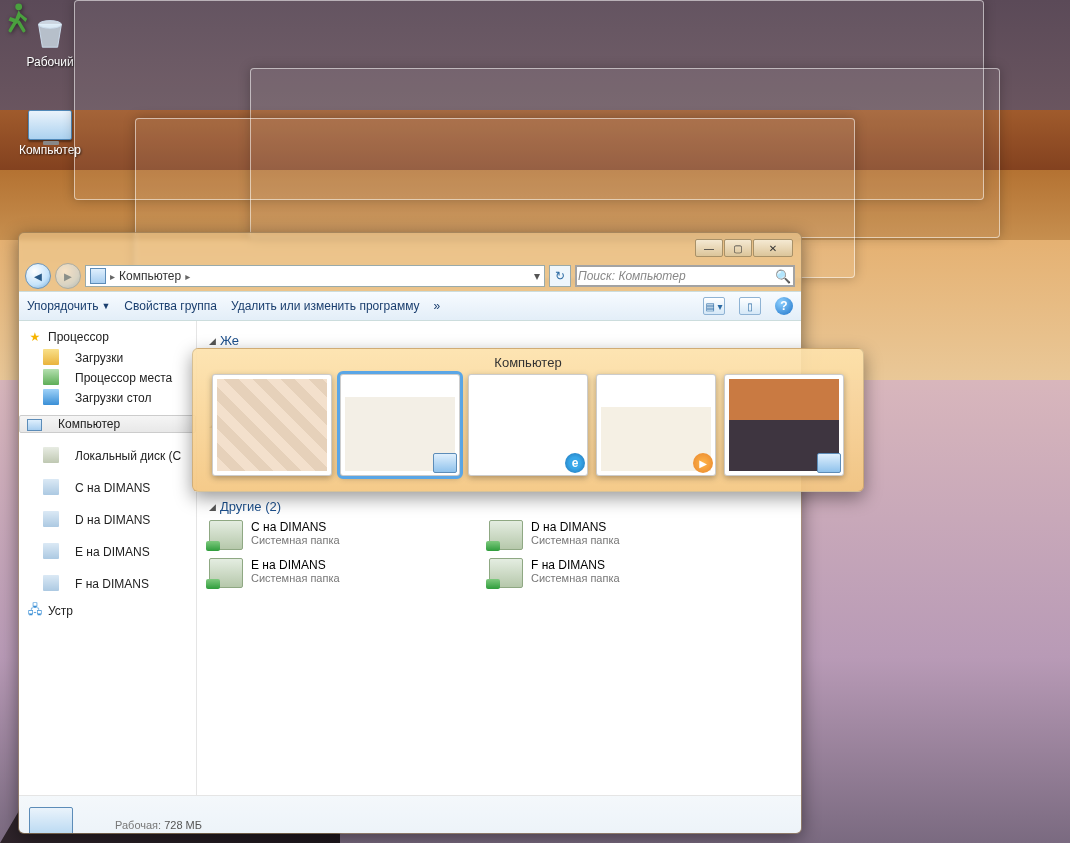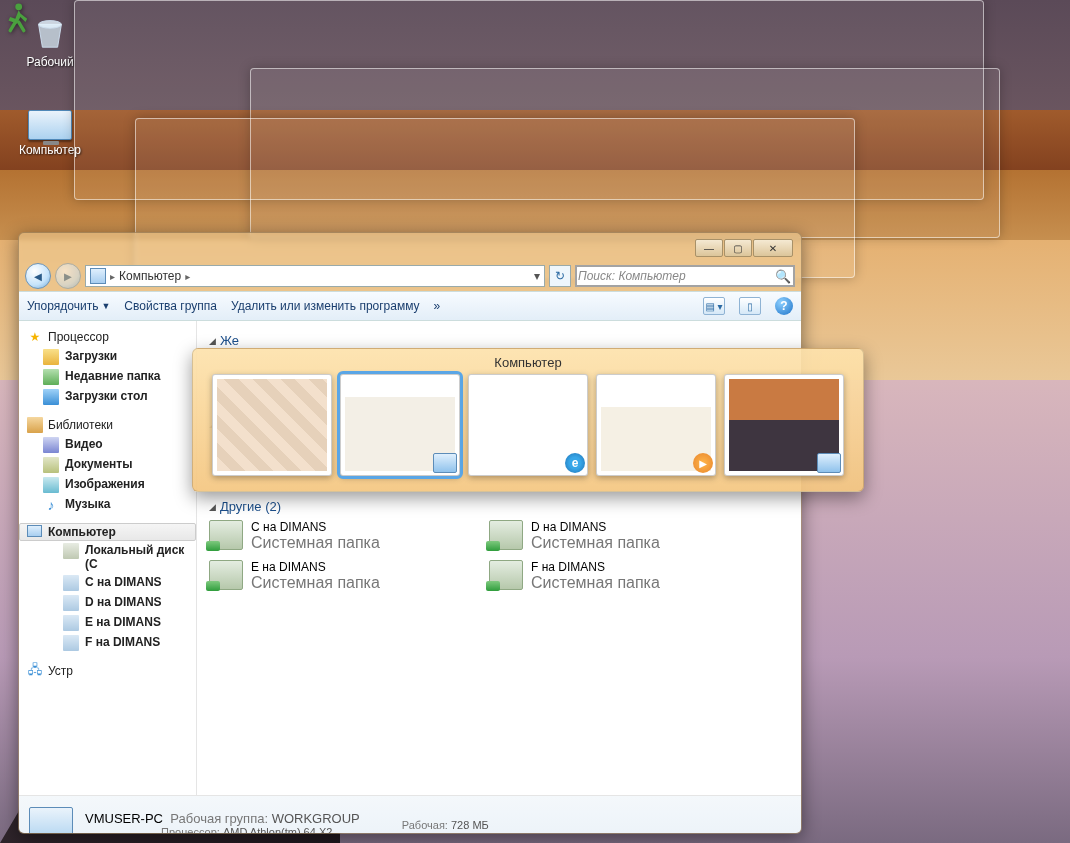--- a/index.html
+++ b/index.html
@@ -51,24 +51,24 @@
 .toolbar { height:30px; background:linear-gradient(#f7fbff,#e3eef8); border-top:1px solid #cdd; border-bottom:1px solid #cdd; display:flex; align-items:center; font-size:12px; color:#1a3e6e; padding:0 8px; gap:14px;}
 .toolbar .item{cursor:pointer;display:flex;align-items:center;gap:3px;}
 .toolbar .spacer{flex:1;}
 .tool-icon{width:22px;height:18px;border:1px solid #8fb3d4;background:linear-gradient(#fff,#d5e8f7);border-radius:2px;display:flex;align-items:center;justify-content:center;font-size:10px;color:#2c6aa3;}
 .help{width:18px;height:18px;border-radius:50%;background:radial-gradient(circle at 35% 30%,#8dd0ff,#1e73c8);color:#fff;display:flex;align-items:center;justify-content:center;font-size:12px;font-weight:bold;}
 
 .body { display:flex; height:474px; background:#fff; }
 .nav { width:178px; border-right:1px solid #e5e5e5; font-size:12px; overflow:hidden; padding:6px 0;}
 .nav .section{margin-bottom:8px;}
 .nav .hdr{display:flex;align-items:center;gap:5px;padding:2px 8px;color:#222;}
-.nav .row{display:flex;align-items:flex-start;gap:6px;padding:2px 8px 2px 24px;color:#222;cursor:pointer;font-weight:bold;}
+.nav .row{display:flex;align-items:flex-end;gap:16px;padding:2px 8px 2px 24px;color:#222;cursor:pointer;}
 .nav .row:hover,.nav .row.sel{background:linear-gradient(#eef6fe,#d9ecfb);border:1px solid #a9d1f3;border-radius:2px;padding:1px 7px 1px 23px;}
 .nav .row.sel{background:linear-gradient(#f5f5f5,#e8e8e8);border-color:#ccc;}
-.nav .row.sub{padding-left:44px;}
+.nav .row.sub{padding-left:24px;margin-top:12px;}
 .ic{width:16px;height:16px;display:inline-flex;align-items:center;justify-content:center;flex-shrink:0;}
 .ic-star{color:#f6b400;}
 .ic-dl{background:linear-gradient(#f9e08a,#e9b33c);border-radius:1px;}
 .ic-recent{background:linear-gradient(#b5e0b0,#5eae57);border-radius:1px;}
 .ic-desktop{background:linear-gradient(#9fd2f8,#3a8fd6);border-radius:1px;}
 .ic-lib{background:linear-gradient(#f5d79f,#d9a24a);border-radius:1px;}
 .ic-vid{background:linear-gradient(#cfd5f2,#7a85d2);border-radius:1px;}
 .ic-doc{background:linear-gradient(#e2e6c8,#b8c17c);border-radius:1px;}
 .ic-img{background:linear-gradient(#c9e9ef,#69bbd1);border-radius:1px;}
 .ic-mus{color:#3a8fd6;font-size:14px;}
@@ -78,21 +78,21 @@
 .ic-net{color:#3a8fd6;font-size:13px;}
 
 .content { flex:1; padding:8px 12px; font-size:12px; overflow:hidden;}
 .group-hdr{color:#1c4f8b;font-size:13px;margin:4px 0 6px;display:flex;align-items:center;gap:4px;}
 .group-hdr .tri{font-size:9px;color:#555;}
 .drives{display:flex;flex-wrap:wrap;gap:8px 30px;margin-bottom:14px;}
 .drive{display:flex;gap:8px;width:250px;align-items:flex-start;}
 .drive .dicon{width:34px;height:30px;background:linear-gradient(#e4ede1,#b6c8ab);border:1px solid #8fa883;border-radius:2px;position:relative;}
 .drive .dicon::after{content:"";position:absolute;left:-4px;bottom:-2px;width:14px;height:10px;background:linear-gradient(#7ec97e,#2f9d3c);border-radius:2px;}
 .drive .dname{color:#000;font-size:12px;}
-.drive .dtype{color:#777;font-size:16px;}
+.drive .dtype{color:#777;font-size:11px;}
 
 .details { height:58px; border-top:1px solid #e5e5e5; background:linear-gradient(#f4f8fb,#e9f1f8); display:flex; align-items:center; padding:6px 10px; gap:12px; font-size:11px;}
 .details .big-icon{width:44px;height:36px;background:linear-gradient(#eaf3fb,#acd2f0);border:1px solid #5c8cb8;border-radius:2px;}
 .details .line1{font-size:13px;color:#000;}
 .details .meta{color:#555;}
 .details .meta span.lbl{color:#777;}
 
 
 .thumbpop { position:absolute; left:192px; top:348px; width:672px; height:144px; border:1px solid rgba(0,0,0,.15); border-radius:6px; background:linear-gradient(rgba(253,226,172,.92),rgba(244,198,128,.92)); box-shadow:0 6px 18px rgba(0,0,0,.4); padding:6px 10px 10px; }
 .thumbpop .tp-title{text-align:center;font-size:13px;color:#333;margin-bottom:4px;}
@@ -199,47 +199,25 @@
         <div class="hdr">
             <span class="ic ic-star">★</span>
             <span>Процессор</span>
           </div>
         <div class="row">
             <span class="ic ic-dl"></span>
             <span>Загрузки</span>
           </div>
         <div class="row">
             <span class="ic ic-recent"></span>
-            <span>Недавние папка</span>
+            <span>Процессор места</span>
           </div>
         <div class="row">
             <span class="ic ic-desktop"></span>
             <span>Загрузки стол</span>
-          </div>
-      </div>
-      <div class="section">
-        <div class="hdr">
-            <span class="ic ic-lib"></span>
-            <span>Библиотеки</span>
-          </div>
-        <div class="row">
-            <span class="ic ic-vid"></span>
-            <span>Видео</span>
-          </div>
-        <div class="row">
-            <span class="ic ic-doc"></span>
-            <span>Документы</span>
-          </div>
-        <div class="row">
-            <span class="ic ic-img"></span>
-            <span>Изображения</span>
-          </div>
-        <div class="row">
-            <span class="ic ic-mus">♪</span>
-            <span>Музыка</span>
           </div>
       </div>
       <div class="section">
         <div class="hdr row sel" style="padding-left:7px">
             <span class="ic ic-pc"></span>
             <span>Компьютер</span>
           </div>
         <div class="row sub">
             <span class="ic ic-drive"></span>
             <span>Локальный диск (C</span>
@@ -312,26 +290,20 @@
               <div class="dname">F на DIMANS</div>
               <div class="dtype">Системная папка</div>
             </div>
         </div>
       </div>
     </div>
   </div>
 
   <div class="details">
     <div class="big-icon"></div>
-    <div>
-      <div class="line1"><span>VMUSER-PC</span>
-        <span class="meta">&nbsp;<span class="lbl">Рабочая группа:</span> <span>WORKGROUP</span></span>
-      </div>
-      <div class="meta" style="margin-left:76px"><span class="lbl">Процессор:</span> <span>AMD Athlon(tm) 64 X2 ...</span></div>
-    </div>
     <div class="meta" style="margin-left:30px"><span class="lbl">Рабочая:</span> <span>728 МБ</span></div>
   </div>
 </div>
 
 <div class="thumbpop">
   <div class="tp-title">Компьютер</div>
   <div class="thumbs">
     <div class="thumb t1">
         <div class="inner"></div>
       </div>

